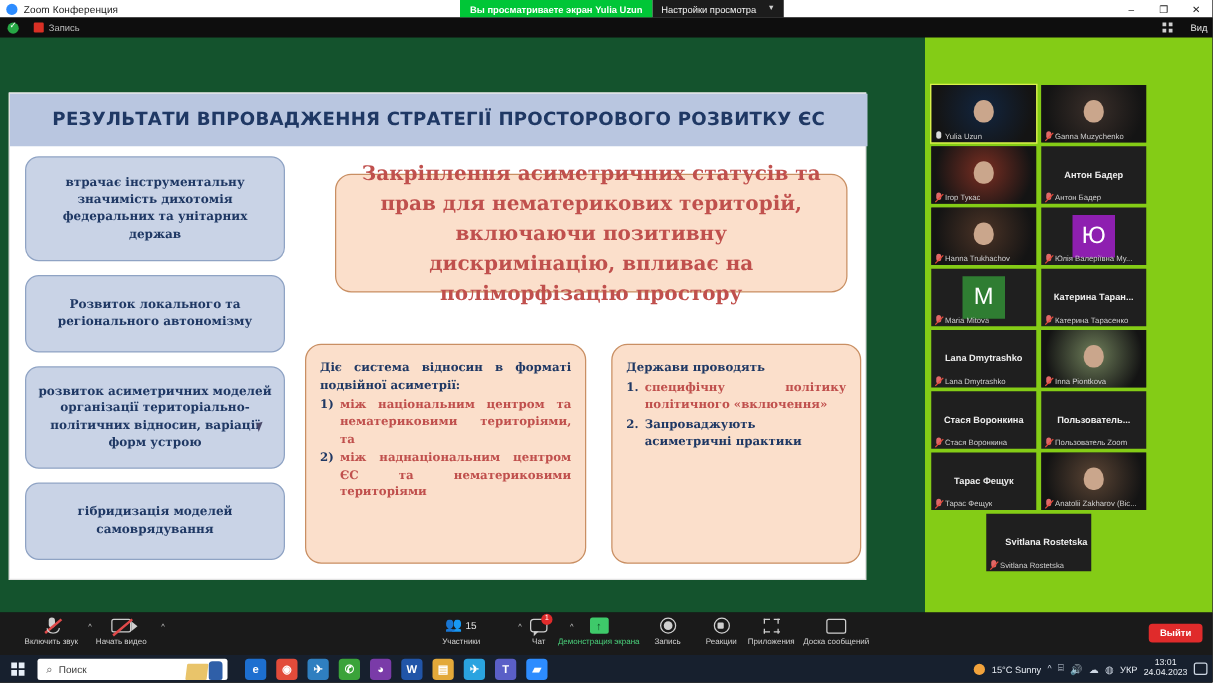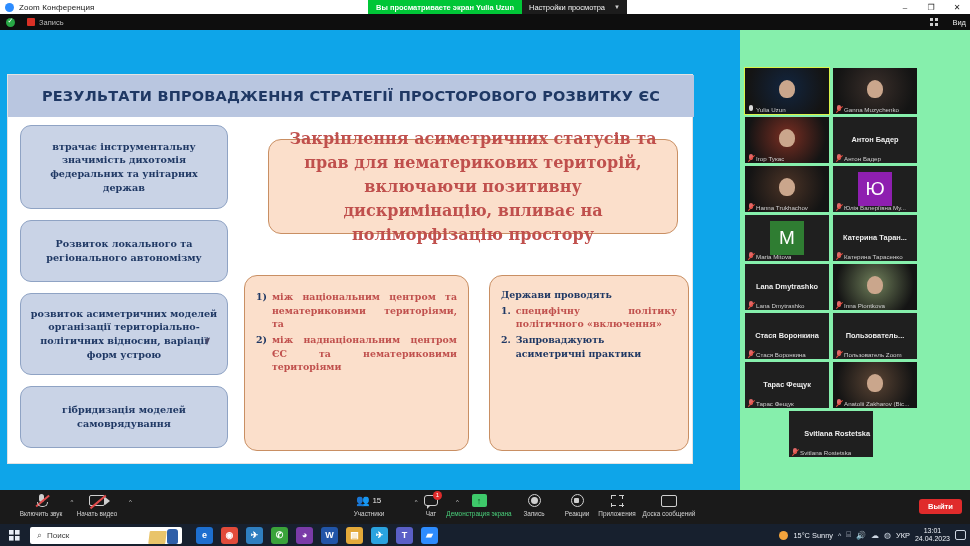--- a/index.html
+++ b/index.html
@@ -68,21 +68,21 @@
     background:
       linear-gradient(#cfcfcf,#cfcfcf) 0 0/3px 3px no-repeat,
       linear-gradient(#cfcfcf,#cfcfcf) 5px 0/3px 3px no-repeat,
       linear-gradient(#cfcfcf,#cfcfcf) 0 5px/3px 3px no-repeat,
       linear-gradient(#cfcfcf,#cfcfcf) 5px 5px/3px 3px no-repeat;
   }
 
   
   .stage {
     position: absolute; left: 0; top: 30px; width: 740px; height: 460px;
-    background: #0ea5e9;
+    background: #14532d;
   }
   .slide {
     position: absolute; left: 7px; top: 44px; width: 686px; height: 390px;
     background: #ffffff; border: 1px solid #e3e3e3;
   }
   .slide-title-band {
     position: absolute; left: 0; top: 0; width: 686px; height: 42px;
     background: #b9c6e0;
     display: flex; align-items: center; justify-content: center;
   }
@@ -137,21 +137,21 @@
     margin-top: 2px;
   }
   .p-num { font-weight: bold; color: #1f3864; flex: 0 0 auto; }
   .p-txt { font-weight: bold; color: #c0504d; text-align: justify; flex: 1 1 auto; }
   .p-txt.navy { color: #1f3864; font-weight: normal; }
   .p-txt.navyb { color: #1f3864; font-weight: bold; }
 
   
   .panel {
     position: absolute; left: 740px; top: 30px; width: 230px; height: 460px;
-    background: #86efac;
+    background: #84cc16;
   }
   .tiles {
     position: absolute; left: 5px; top: 38px; width: 222px;
     display: flex; flex-wrap: wrap; gap: 3px 4px;
   }
   .tile {
     width: 84px; height: 46px; background: #1f1f1f; position: relative;
     display: flex; align-items: center; justify-content: center; overflow: hidden;
   }
   .tile.active { outline: 2px solid #d9f24a; outline-offset: -1px; }
@@ -367,20 +367,21 @@
         <div class="box-blue b2">Розвиток локального та регіонального автономізму</div>
         <div class="box-blue b3">розвиток асиметричних моделей організації територіально-політичних відносин, варіації форм устрою</div>
         <div class="box-blue b4">гібридизація моделей самоврядування</div>
       </div>
 
       <div class="box-peach top-peach">
         <div class="t">Закріплення асиметричних статусів та прав для нематерикових територій, включаючи позитивну дискримінацію, впливає на поліморфізацію простору</div>
       </div>
 
       <div class="box-peach bot-peach-l">
+        <div class="p-head">Діє система відносин в форматі подвійної асиметрії:</div>
         <div class="p-list">
           <div class="p-li">
             <span class="p-num">1)</span>
             <span class="p-txt">між національним центром та нематериковими територіями, та</span>
           </div>
           <div class="p-li">
             <span class="p-num">2)</span>
             <span class="p-txt">між наднаціональним центром ЄС та нематериковими територіями</span>
           </div>
         </div>

